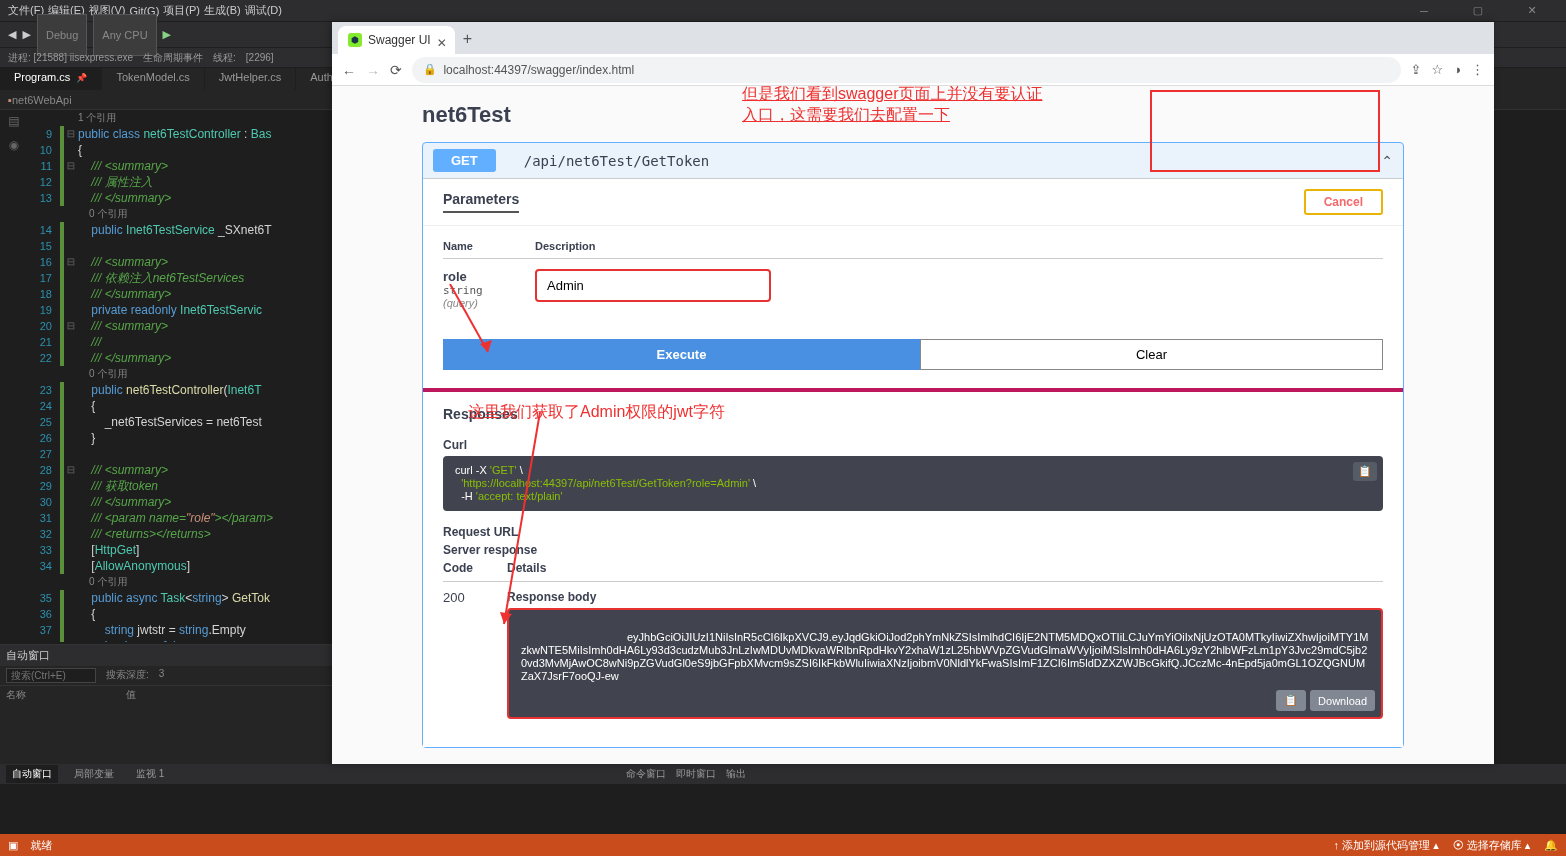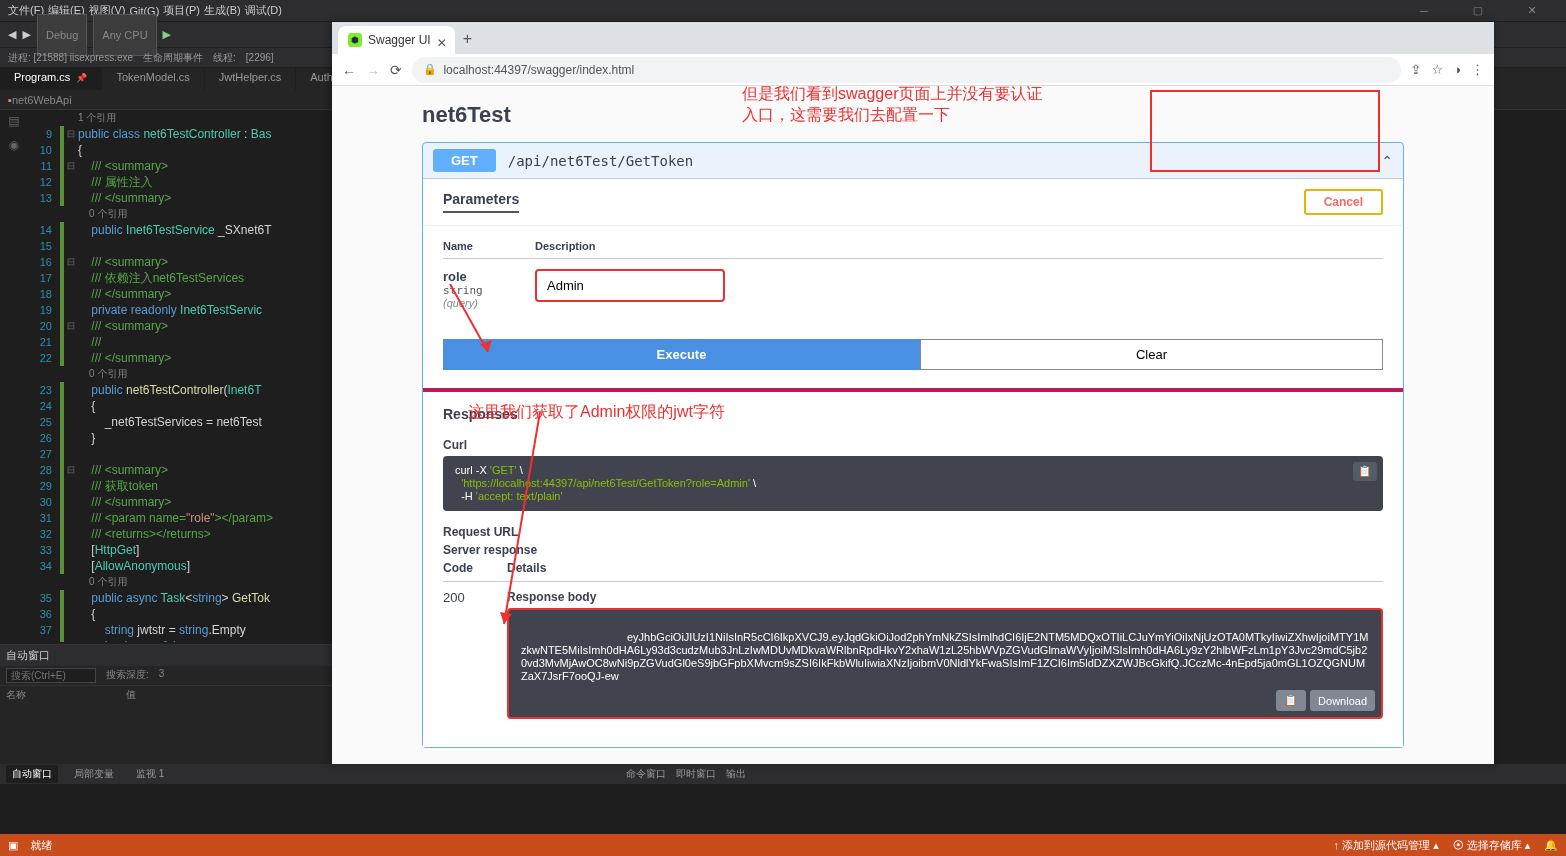--- a/index.html
+++ b/index.html
@@ -31,21 +31,21 @@
 .vs-gutter-far .gicon { width: 18px; height: 18px; color: #666; font-size: 12px; text-align: center; }
 
 .vs-editor { flex: 0 0 304px; background: #1e1e1e; font-family: Consolas, monospace; font-size: 12px; color: #d4d4d4; overflow: hidden; position: relative; }
 .vs-editor .line { display: flex; height: 16px; line-height: 16px; white-space: pre; }
 .vs-editor .lnum { width: 32px; text-align: right; color: #2b91af; padding-right: 8px; flex-shrink: 0; font-size: 11px; }
 .vs-editor .bar { width: 4px; flex-shrink: 0; }
 .vs-editor .bar.green { background: #5a8f3c; }
 .vs-editor .fold { width: 14px; color: #666; font-size: 10px; text-align: center; flex-shrink: 0; }
 .kw { color: #569cd6; }
 .cls { color: #4ec9b0; }
-.cm { color: #57a64a; }
+.cm { color: #57a64a; font-style: italic; }
 .str { color: #ce9178; }
 .fn { color: #dcdcaa; }
 .ref { color: #888; font-size: 10px; }
 
 .vs-zoom { position: absolute; bottom: 0; left: 0; height: 18px; background: #252526; width: 332px; font-size: 10px; color: #888; display: flex; align-items: center; padding-left: 6px; gap: 6px; border-top: 1px solid #333; }
 .vs-zoom .err { width: 10px; height: 10px; background: #be1100; border-radius: 50%; font-size: 8px; text-align: center; line-height: 10px; color: #fff; }
 .vs-zoom .warn { color: #cca700; }
 
 .vs-autos { position: absolute; left: 0; top: 644px; width: 332px; height: 120px; background: #252526; border-top: 1px solid #333; font-size: 11px; color: #ccc; }
 .vs-autos .hdr { padding: 3px 6px; background: #2d2d30; }
@@ -74,39 +74,39 @@
 .browser-addr .navbtn { font-size: 14px; color: #555; cursor: pointer; }
 .browser-addr .urlbox { flex: 1; background: #f1f3f4; border-radius: 14px; height: 26px; display: flex; align-items: center; padding: 0 12px; gap: 6px; }
 .browser-addr .lock { font-size: 11px; }
 .browser-addr .ricon { font-size: 13px; color: #555; }
 
 .browser-content { flex: 1; overflow: auto; background: #fafafa; padding: 16px 90px; position: relative; }
 
 .swagger-title { font-size: 22px; font-weight: bold; color: #3b4151; margin-bottom: 14px; }
 
 .op-block { border: 1px solid #61affe; border-radius: 4px; background: #eaf3fb; margin-bottom: 10px; }
-.op-head { display: flex; align-items: center; padding: 6px 10px; gap: 12px; }
+.op-head { display: flex; align-items: center; padding: 6px 10px; gap: 28px; }
 .op-method { background: #61affe; color: #fff; font-size: 13px; font-weight: bold; padding: 4px 18px; border-radius: 3px; }
 .op-path { font-family: monospace; font-size: 14px; color: #3b4151; }
 .op-chevron { margin-left: auto; font-size: 14px; color: #555; }
 
 .op-body { background: #fff; border-top: 1px solid #ccc; }
 .op-params-head { display: flex; align-items: center; padding: 10px 20px; border-bottom: 1px solid #eee; }
 .op-params-head h4 { font-size: 14px; color: #3b4151; border-bottom: 2px solid #555; padding-bottom: 4px; }
 .op-params-head .cancel { margin-left: auto; border: 2px solid #eab308; background: #fff; color: #f56a6a; font-size: 12px; padding: 4px 18px; border-radius: 3px; font-weight: bold; cursor: pointer; }
 
 .param-table { padding: 14px 20px 30px; }
 .param-th { display: flex; font-size: 11px; color: #3b4151; font-weight: bold; border-bottom: 1px solid #ccc; padding-bottom: 6px; }
 .param-th .c1 { width: 92px; }
 .param-row { display: flex; padding-top: 10px; }
 .param-row .c1 { width: 92px; font-size: 13px; color: #3b4151; }
 .param-row .c1 .nm { font-weight: bold; }
 .param-row .c1 .tp { display: block; font-size: 11px; font-family: monospace; color: #555; }
 .param-row .c1 .in { display: block; font-size: 11px; font-style: italic; color: #888; }
-.param-row .c2 input { border: 2px solid #e73232; border-radius: 4px; padding: 7px 10px; font-size: 13px; width: 190px; }
+.param-row .c2 input { border: 2px solid #e73232; border-radius: 4px; padding: 7px 10px; font-size: 13px; width: 236px; }
 
 .btn-row { display: flex; padding: 0 20px 18px; gap: 0; }
 .btn-exec { flex: 1; background: #4990e2; color: #fff; font-weight: bold; font-size: 13px; padding: 8px; border: none; cursor: pointer; }
 .btn-clear { flex: 1; background: #fff; border: 1px solid #888; font-size: 13px; padding: 0; cursor: pointer; }
 
 .responses { padding: 14px 20px; border-top: 4px solid #be185d; }
 .responses h4 { font-size: 14px; color: #3b4151; margin-bottom: 16px; }
 .resp-label { font-size: 12px; font-weight: bold; color: #3b4151; margin-bottom: 4px; }
 .codeblock { background: #41444e; color: #fff; font-family: monospace; font-size: 11px; padding: 8px 12px; border-radius: 4px; margin-bottom: 14px; position: relative; white-space: pre-wrap; word-break: break-all; }
 .codeblock .g { color: #89bf04; }
@@ -347,21 +347,21 @@
                   <button>Download</button>
                 </div>
               </div>
 
             </div>
           </div>
         </div>
       </div>
     </div>
 
-    <div class="anno" style="left:410px; top:-2px;">
+    <div class="anno" style="left:410px; top:-2px;text-decoration:underline;">
       <div>但是我们看到swagger页面上并没有要认证</div>
       <div>入口，这需要我们去配置一下</div>
     </div>
     <div class="anno-box" style="left:818px; top:4px; width:230px; height:82px;"></div>
 
     <div class="anno" style="left:136px; top:316px;">这里我们获取了Admin权限的jwt字符</div>
 
     <div class="arrow" style="left:108px; top:198px;">
       <svg width="60" height="80">
           <line x1="10" y1="0" x2="48" y2="68"></line>

